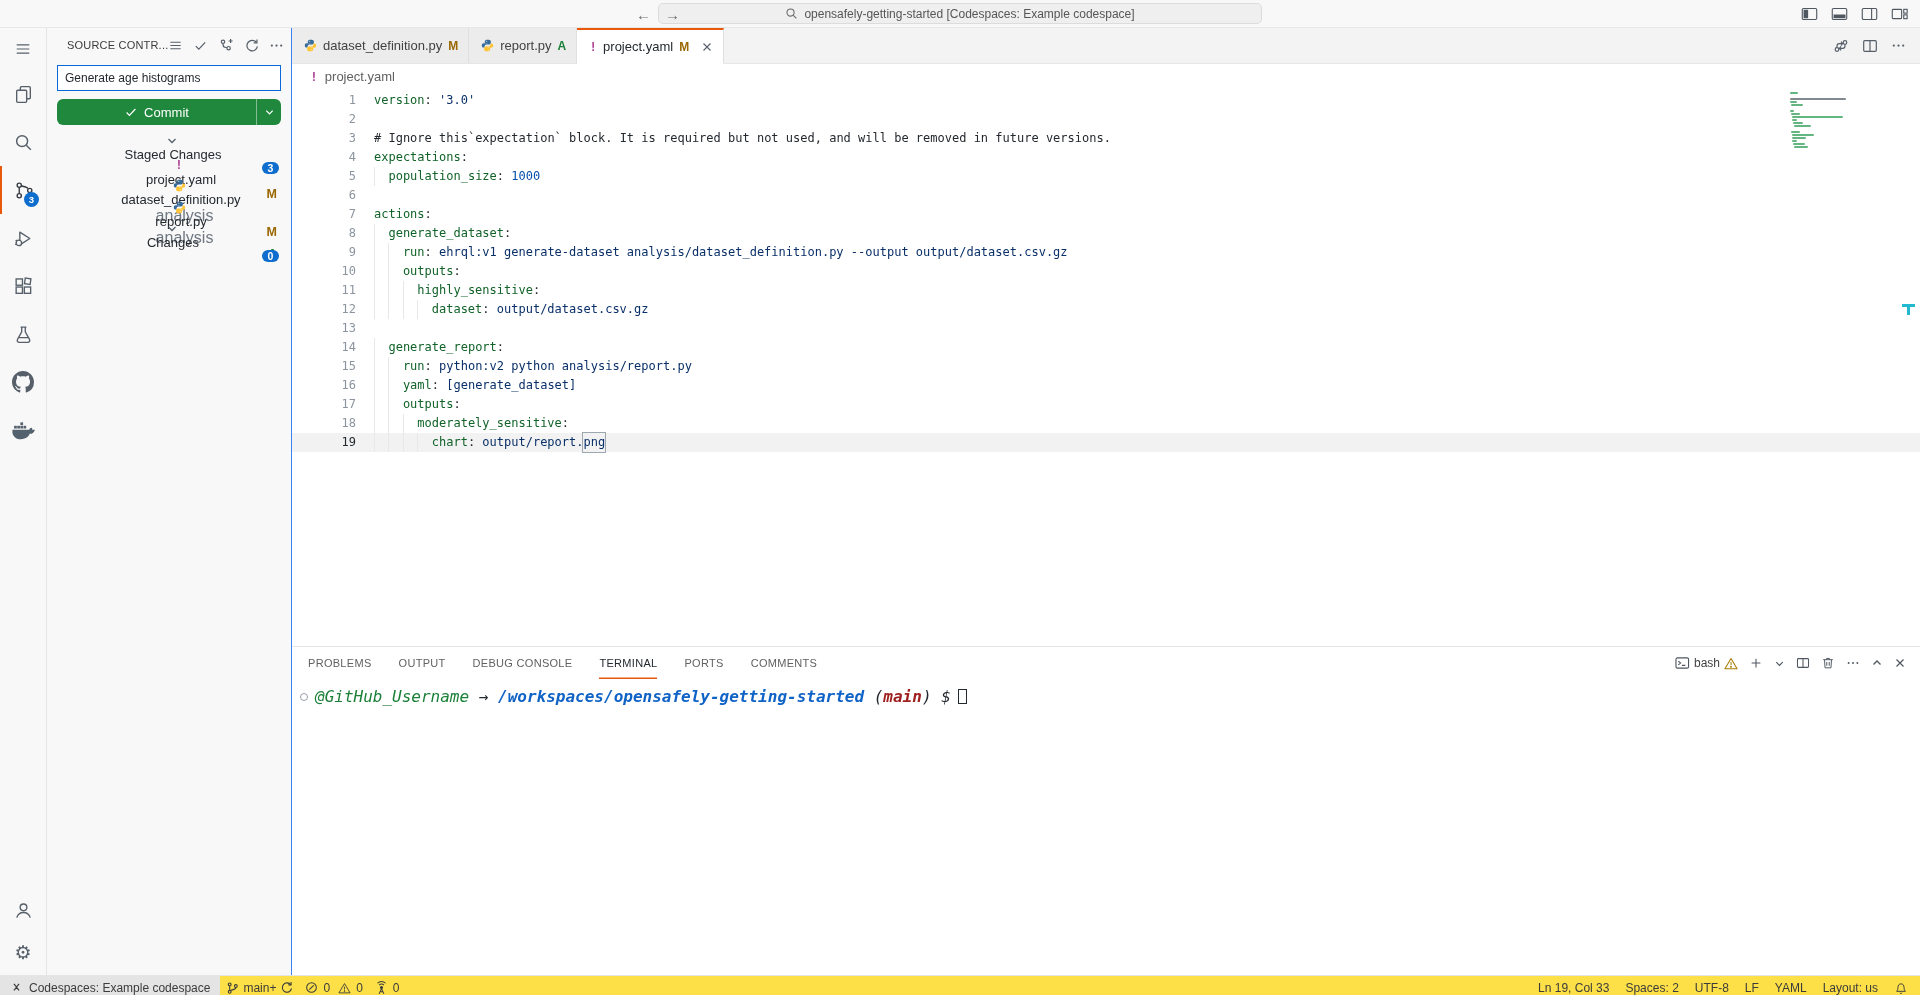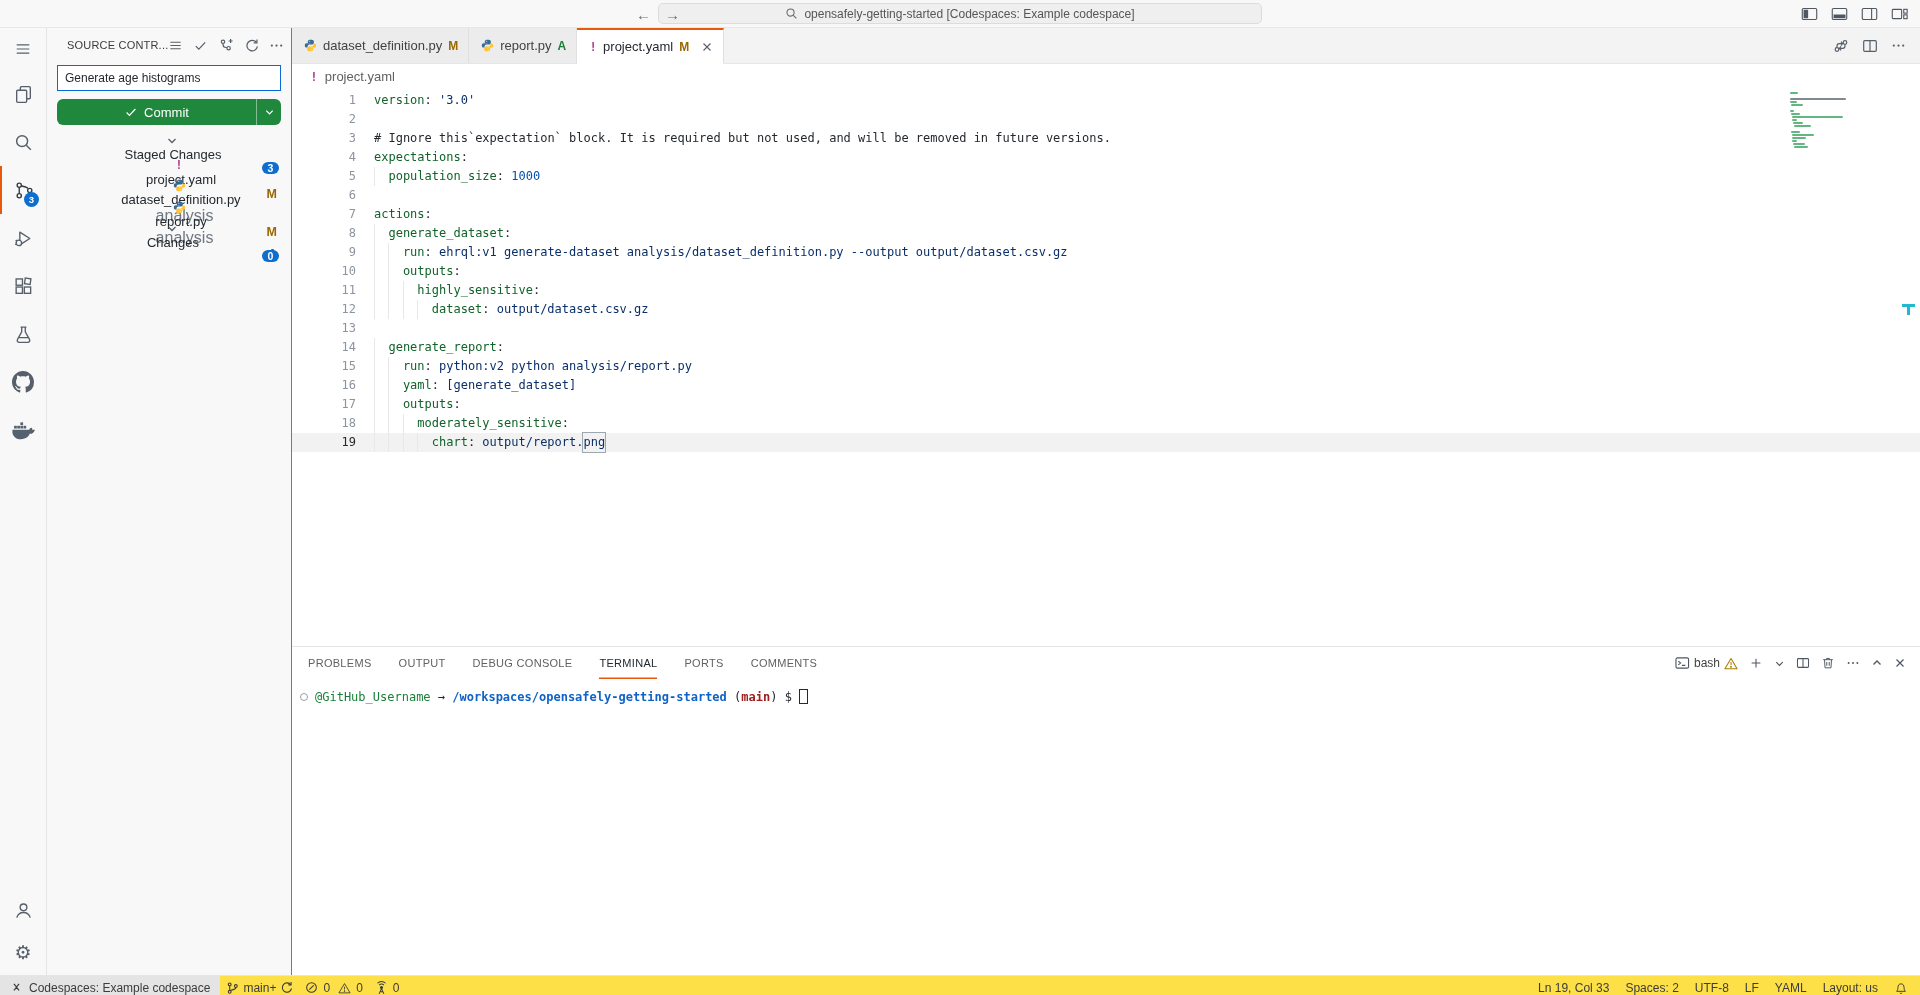--- a/index.html
+++ b/index.html
@@ -82,21 +82,21 @@
   .ruler-mark .bar2 { width:3px; height:8px; background:var(--teal); margin-left:5px; }
 
   
   .panel { height:329px; border-top:1px solid #e5e5e5; display:flex; flex-direction:column; background:#fff; }
   .panel-tabs { height:32px; display:flex; align-items:stretch; padding-left:16px; }
   .ptab { display:flex; align-items:center; margin-right:27px; font-size:11px; color:#616161; letter-spacing:.3px; box-shadow:none; }
   .ptab.active { color:#24292f; box-shadow:inset 0 -1.5px 0 var(--accent); }
   .panel-actions { margin-left:auto; display:flex; align-items:center; gap:11px; padding-right:14px; }
   .bash-chip { display:flex; align-items:center; gap:4px; font-size:12px; color:#424242; }
   .warn-ico { color:var(--warn); }
-  .terminal { padding:8px 0 0 8px; font-family:"DejaVu Sans Mono",monospace; font-size:12px; color:#24292f; }
+  .terminal { padding:8px 0 0 8px; font-family:"DejaVu Sans Mono",monospace; font-size:16px; color:#24292f;font-style:italic; }
   .term-line { display:flex; align-items:center; height:19px; white-space:pre; }
   .deco { width:8px; height:8px; border:1px solid #9aa2ab; border-radius:50%; margin-right:7px; flex:none; }
   .t-user { color:var(--tuser); }
   .t-path { color:var(--tpath); font-weight:bold; }
   .t-branch { color:var(--tbranch); font-weight:bold; }
   .t-plain { color:#24292f; }
   .term-cursor { display:inline-block; width:9px; height:15px; border:1px solid #24292f; margin-left:7px; }
 
   
   .statusbar { height:24px; background:#fde047; border-top:1px solid #e5e5e5; display:flex; align-items:center; font-size:12px; color:#3b3b3b; }

